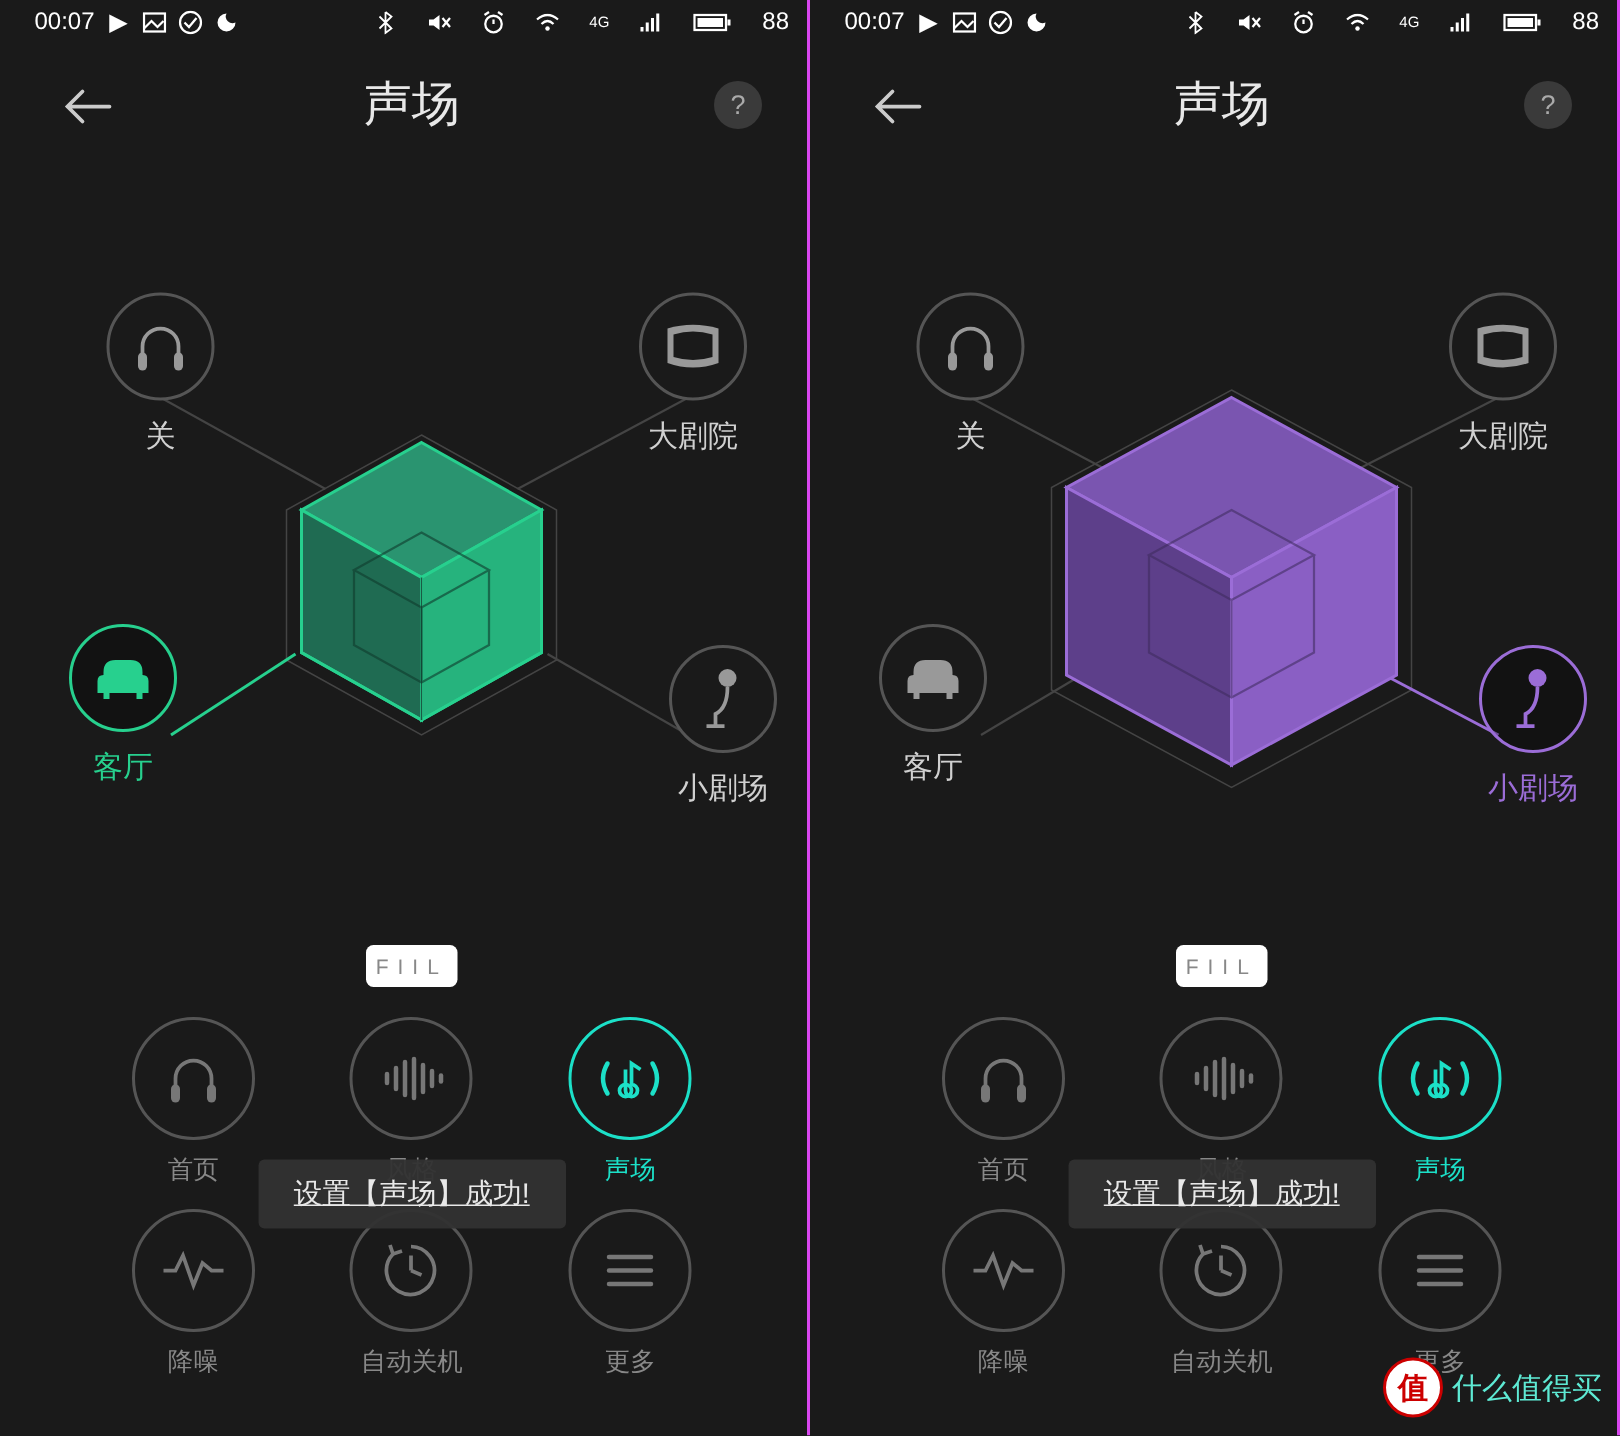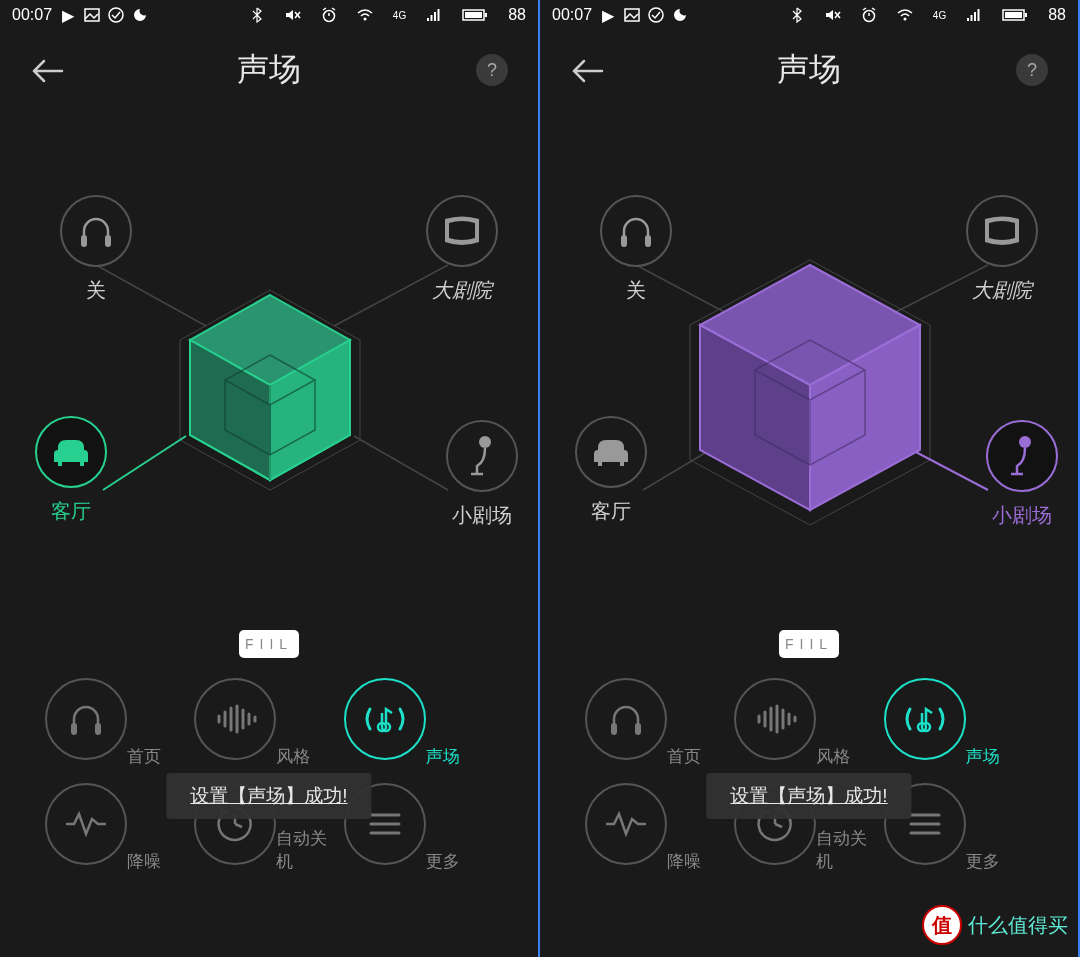--- a/index.html
+++ b/index.html
@@ -11,21 +11,22 @@
     height: 957px;
     display: flex;
     overflow: hidden;
     position: relative;
   }
   .phone {
     width: 540px;
     height: 957px;
     background: #1a1a1a;
     position: relative;
-    border-right: 2px solid #3b82f6;
+    border-right: 2px solid #d946ef;
+    margin-left: 11px;
   }
   .phone:last-child { border-right: none; }
 
   
   .status-bar {
     height: 30px;
     display: flex;
     align-items: center;
     justify-content: space-between;
     padding: 0 12px;
@@ -97,23 +98,23 @@
   .option-circle.active {
     border-color: var(--accent);
     background: rgba(0,0,0,0.3);
   }
   .option-label {
     font-size: 20px;
     color: #d0d0d0;
   }
   .option-label.active { color: var(--accent); }
   .node-off { left: 60px; top: 65px; }
-  .node-theater { right: 40px; top: 65px; font-style: italic; }
+  .node-theater { right: 40px; top: 65px; }
   .node-living { left: 35px; top: 286px; }
-  .node-small { right: 20px; top: 290px; }
+  .node-small { right: 20px; top: 300px; }
 
   
   .brand {
     text-align: center;
     margin-top: 20px;
   }
   .brand-pill {
     display: inline-block;
     padding: 6px 6px;
     background: #ffffff;
@@ -127,22 +128,22 @@
   .nav-grid {
     margin-top: 20px;
     display: grid;
     grid-template-columns: repeat(3, 1fr);
     row-gap: 15px;
     padding: 0 45px;
     position: relative;
   }
   .nav-item {
     display: flex;
-    flex-direction: row;
-    align-items: flex-end;
+    flex-direction: column;
+    align-items: center;
     cursor: pointer;
   }
   .nav-circle {
     width: 82px;
     height: 82px;
     border: 2px solid #555;
     border-radius: 50%;
     display: flex;
     align-items: center;
     justify-content: center;

